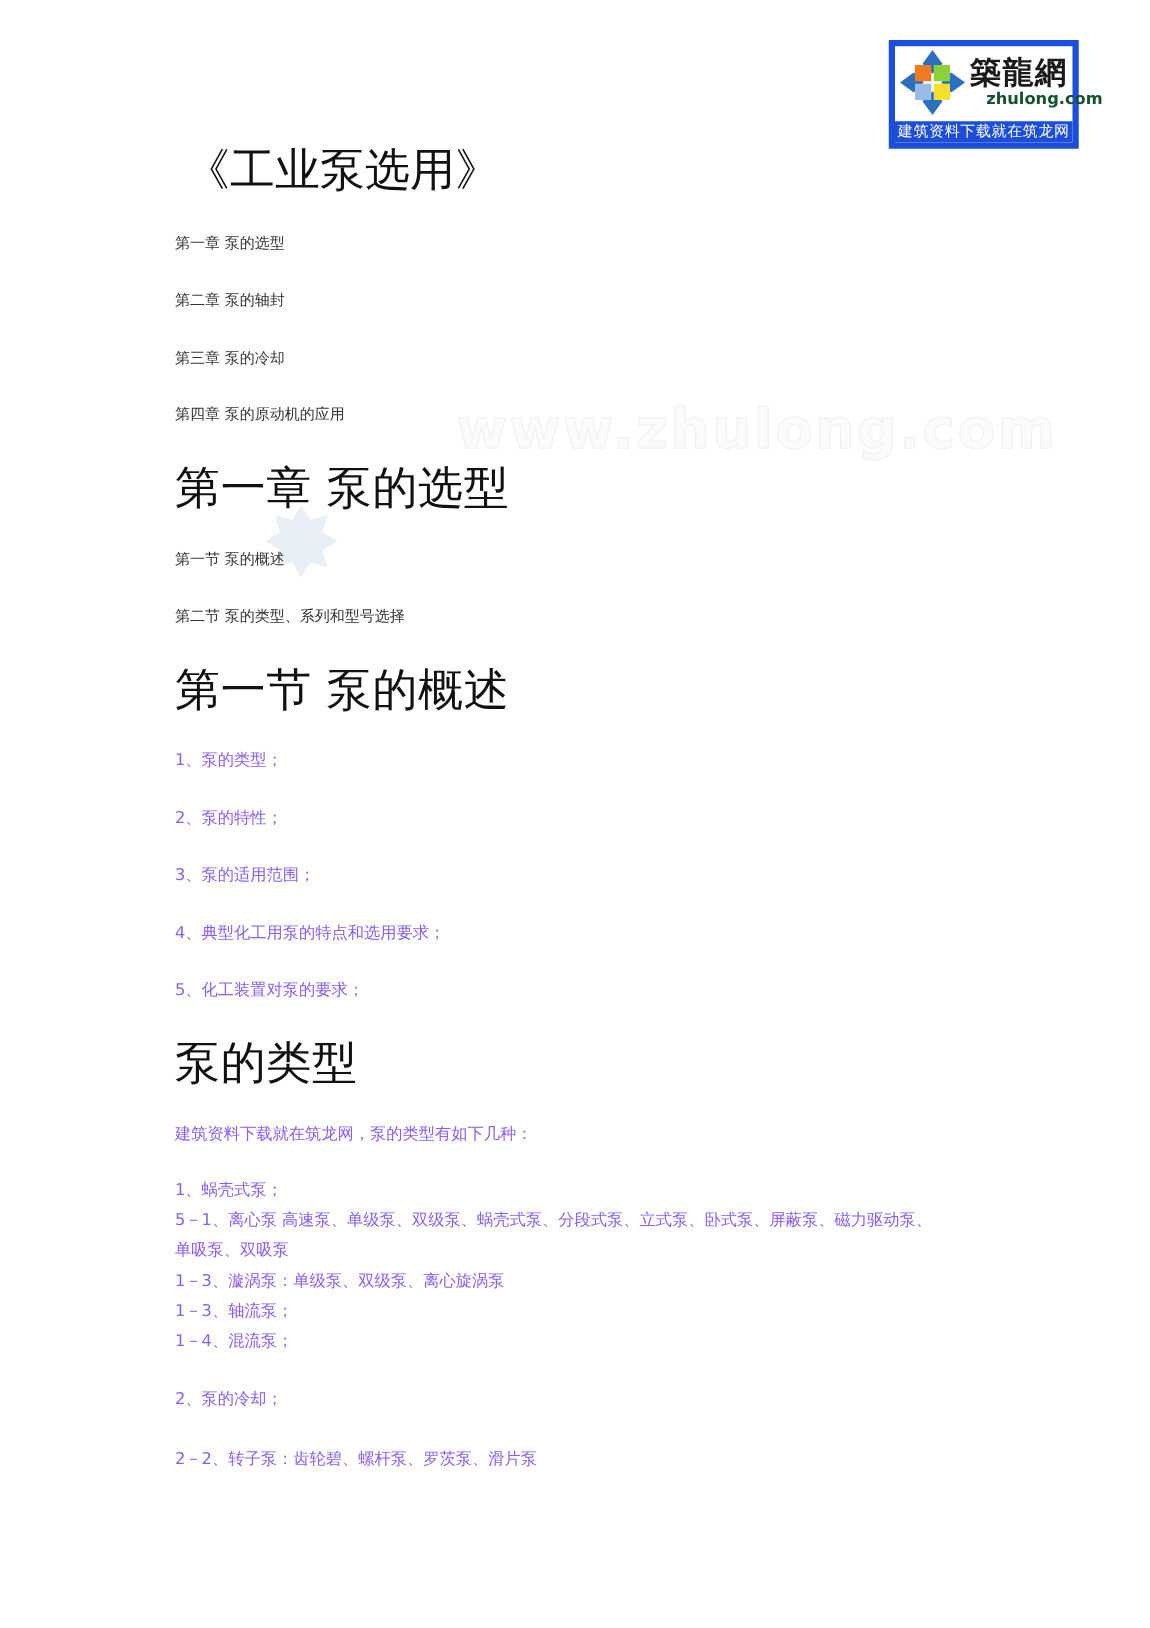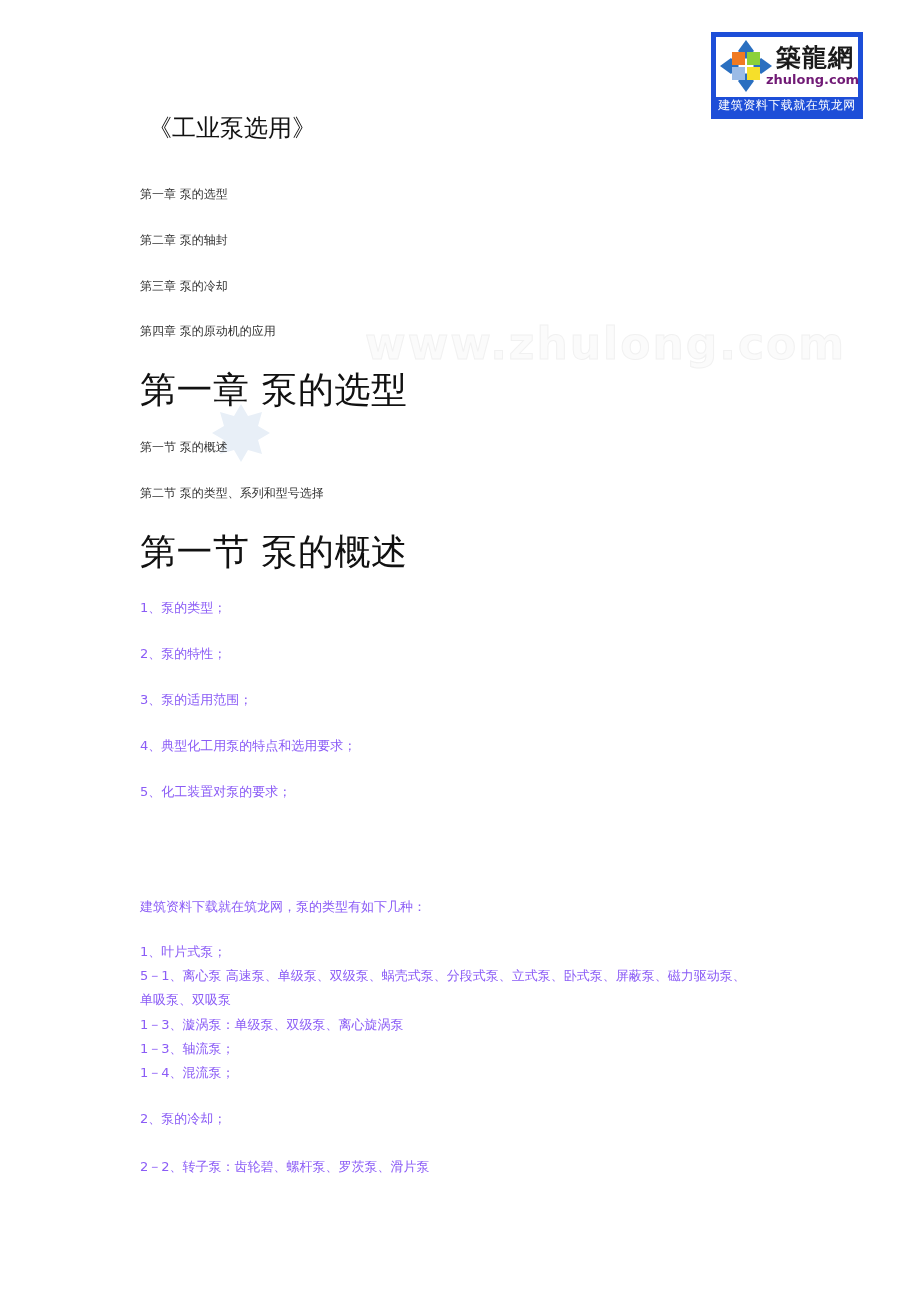--- a/index.html
+++ b/index.html
@@ -6,34 +6,34 @@
     body { width: 920px; height: 1302px; position: relative; overflow: hidden;
            font-family: "DejaVu Serif", "Liberation Serif", serif; color: #222; }
     .page { position: absolute; left: 0; top: 0; width: 920px; height: 1302px; }
 
     
     .logo { position: absolute; left: 711px; top: 32px; width: 152px; height: 87px;
             border: 5px solid #1d4ed8; background: #fff; box-sizing: border-box; }
     .logo-mark { position: absolute; left: 3px; top: 2px; width: 54px; height: 54px; }
     .logo-cn { position: absolute; left: 60px; top: 4px; font-size: 25px; font-weight: bold;
                color: #1a1a1a; letter-spacing: 1px; font-family: "DejaVu Serif", serif; }
-    .logo-en { position: absolute; left: 50px; top: 35px; font-size: 13px; font-weight: bold;
-               color: #701a75; font-family: "DejaVu Sans", sans-serif; }
+    .logo-en { position: absolute; left: 73px; top: 35px; font-size: 13px; font-weight: bold;
+               color: #14532d; font-family: "DejaVu Sans", sans-serif; }
     .logo-band { position: absolute; left: 0; bottom: 0; width: 100%; height: 17px;
                  background: #1d4ed8; color: #fff; font-size: 12px; line-height: 17px;
                  text-align: center; letter-spacing: 0.5px; font-family: "DejaVu Sans", sans-serif; }
 
     
     .wm-text { position: absolute; left: 365px; top: 318px; font-size: 44px; font-weight: bold;
                color: #fbfbfb; font-family: "DejaVu Sans", sans-serif;
                -webkit-text-stroke: 1px #f1f1f1; letter-spacing: 2px; }
     .wm-snow { position: absolute; left: 212px; top: 404px; width: 58px; height: 58px; }
 
     .txt { position: absolute; left: 140px; white-space: nowrap; }
-    .title { position: absolute; left: 148px; top: 112px; font-size: 24px; color: #111;
+    .title { position: absolute; left: 148px; top: 112px; font-size: 36px; color: #111;
              font-family: "DejaVu Sans", sans-serif; }
     .toc { font-size: 12px; color: #333; }
     .h1 { font-size: 36px; color: #111; font-family: "DejaVu Sans", sans-serif; letter-spacing: 0.5px; }
     .item { font-size: 13px; color: #8b5cf6; text-align: right; }
     .item .num { font-family: "DejaVu Sans", sans-serif; }
   </style>
 </head>
 <body>
 
 <div class="page">
@@ -71,23 +71,24 @@
   <div class="txt toc" style="top:485px">第二节  泵的类型、系列和型号选择</div>
 
   <div class="txt h1" style="top:528px">第一节  泵的概述</div>
 
   <div class="txt item" style="top:599px"><span class="num">1</span><span>、泵的类型；</span></div>
   <div class="txt item" style="top:645px"><span class="num">2</span><span>、泵的特性；</span></div>
   <div class="txt item" style="top:691px"><span class="num">3</span><span>、泵的适用范围；</span></div>
   <div class="txt item" style="top:737px"><span class="num">4</span><span>、典型化工用泵的特点和选用要求；</span></div>
   <div class="txt item" style="top:783px"><span class="num">5</span><span>、化工装置对泵的要求；</span></div>
 
+  <div class="txt h1" style="top:826px">泵的类型</div>
   <div class="txt item" style="top:898px">建筑资料下载就在筑龙网，泵的类型有如下几种：</div>
 
-  <div class="txt item" style="top:943px"><span class="num">1</span><span>、叶片式泵；</span></div>
+  <div class="txt item" style="top:943px"><span class="num">1</span><span>、蜗壳式泵；</span></div>
   <div class="txt item" style="top:967px"><span class="num">5－1</span><span>、离心泵 高速泵、单级泵、双级泵、蜗壳式泵、分段式泵、立式泵、卧式泵、屏蔽泵、磁力驱动泵、</span></div>
   <div class="txt item" style="top:991px"><span class="num"></span><span>单吸泵、双吸泵</span></div>
   <div class="txt item" style="top:1016px"><span class="num">1－3</span><span>、漩涡泵：单级泵、双级泵、离心旋涡泵</span></div>
   <div class="txt item" style="top:1040px"><span class="num">1－3</span><span>、轴流泵；</span></div>
   <div class="txt item" style="top:1064px"><span class="num">1－4</span><span>、混流泵；</span></div>
 
   <div class="txt item" style="top:1110px"><span class="num">2</span><span>、泵的冷却；</span></div>
   <div class="txt item" style="top:1158px"><span class="num">2－2</span><span>、转子泵：齿轮碧、螺杆泵、罗茨泵、滑片泵</span></div>
 
 </div>

